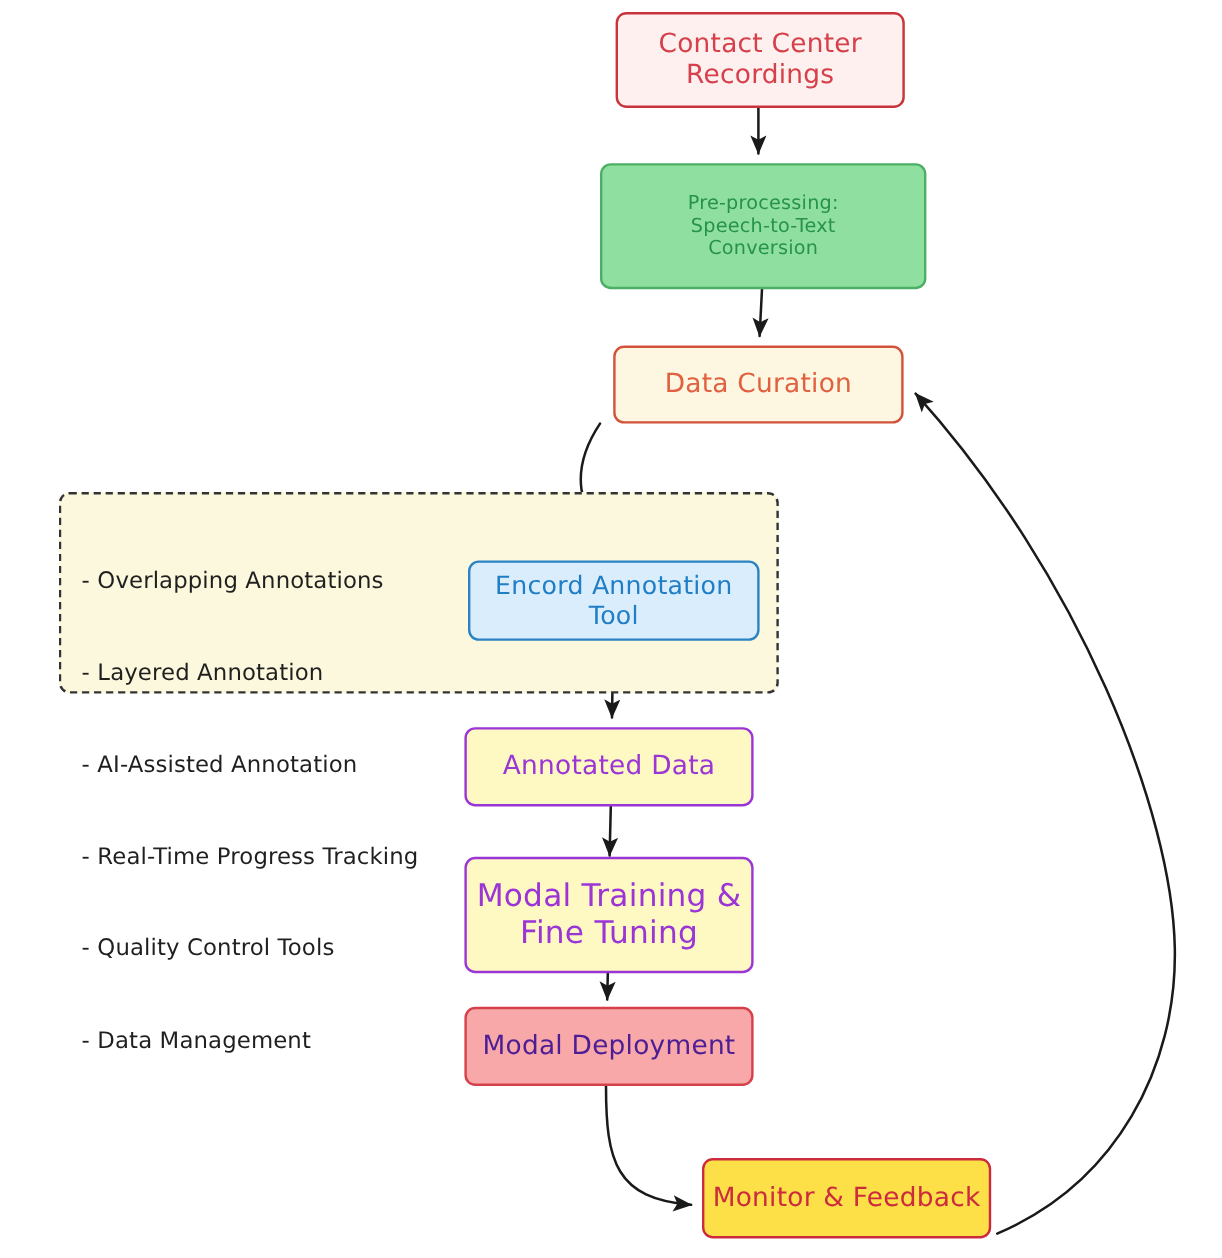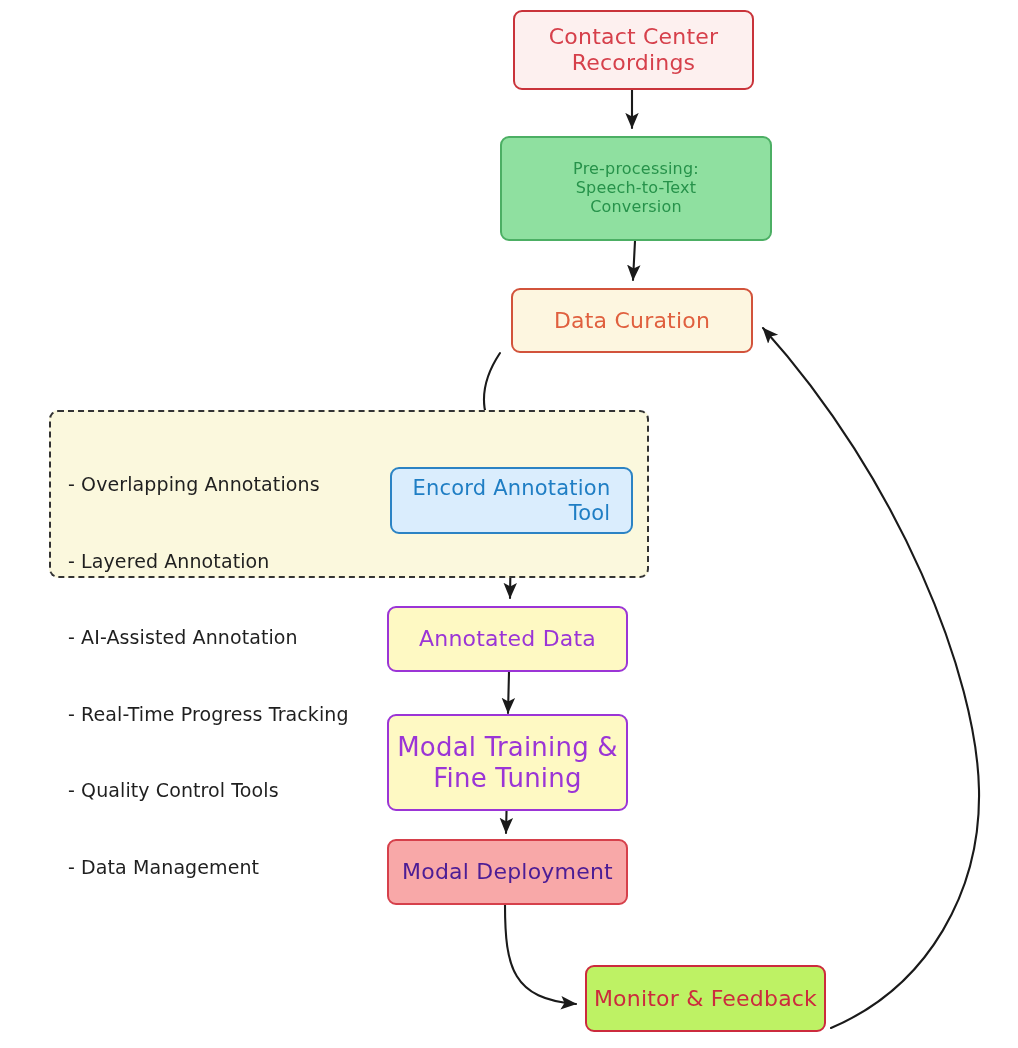--- a/index.html
+++ b/index.html
@@ -63,21 +63,21 @@
   }
   .cluster-line { display: block; }
 
   
   .n-red-soft  { background: #fdf0ef; border-color: #c9333a; color: #d6404b; }
   .n-green     { background: #8fe0a0; border-color: #4caf64; color: #26924a; }
   .n-cream     { background: #fdf6e0; border-color: #d2533b; color: #e0603f; }
   .n-blue      { background: #daedfd; border-color: #2b83c4; color: #1f7ec4; }
   .n-purple    { background: #fef9c3; border-color: #9b35d6; color: #9b35d6; }
   .n-pink      { background: #f8a8a8; border-color: #d6404b; color: #4c1d95; }
-  .n-pink-pale { background: #bef264; border-color: #cc2b3d; color: #cc2b3d; }
+  .n-pink-pale { background: #fde047; border-color: #cc2b3d; color: #cc2b3d; }
 </style>
 </head>
 <body>
 
 <div id="diagram-root">
 
   <svg id="edge-layer" viewBox="0 0 1018 1048">
     <defs>
       <marker id="arrowhead" markerWidth="9" markerHeight="9" refX="7.2" refY="3.6" orient="auto" markerUnits="strokeWidth">
         <path d="M0,0.4 L7.6,3.6 L0,6.8 L1.7,3.6 Z" fill="#1a1a1a"></path>
@@ -116,21 +116,21 @@
 
   <div class="node n-red-soft" style="left:513px; top:10px; width:241px; height:80px; font-size:22px;">Contact Center
 Recordings</div>
 
   <div class="node n-green" style="left:500px; top:136px; width:272px; height:105px; font-size:16px;">Pre-processing:
 Speech-to-Text
 Conversion</div>
 
   <div class="node n-cream" style="left:511px; top:288px; width:242px; height:65px; font-size:22px;">Data Curation</div>
 
-  <div class="node n-blue" style="left:390px; top:467px; width:243px; height:67px; font-size:21px;text-align:right;">Encord Annotation
+  <div class="node n-blue" style="left:390px; top:467px; width:243px; height:67px; font-size:21px;">Encord Annotation
 Tool</div>
 
   <div class="node n-purple" style="left:387px; top:606px; width:241px; height:66px; font-size:22px;">Annotated Data</div>
 
   <div class="node n-purple" style="left:387px; top:714px; width:241px; height:97px; font-size:26px;">Modal Training &amp;
 Fine Tuning</div>
 
   <div class="node n-pink" style="left:387px; top:839px; width:241px; height:66px; font-size:22px;">Modal Deployment</div>
 
   <div class="node n-pink-pale" style="left:585px; top:965px; width:241px; height:67px; font-size:22px;">Monitor &amp; Feedback</div>

